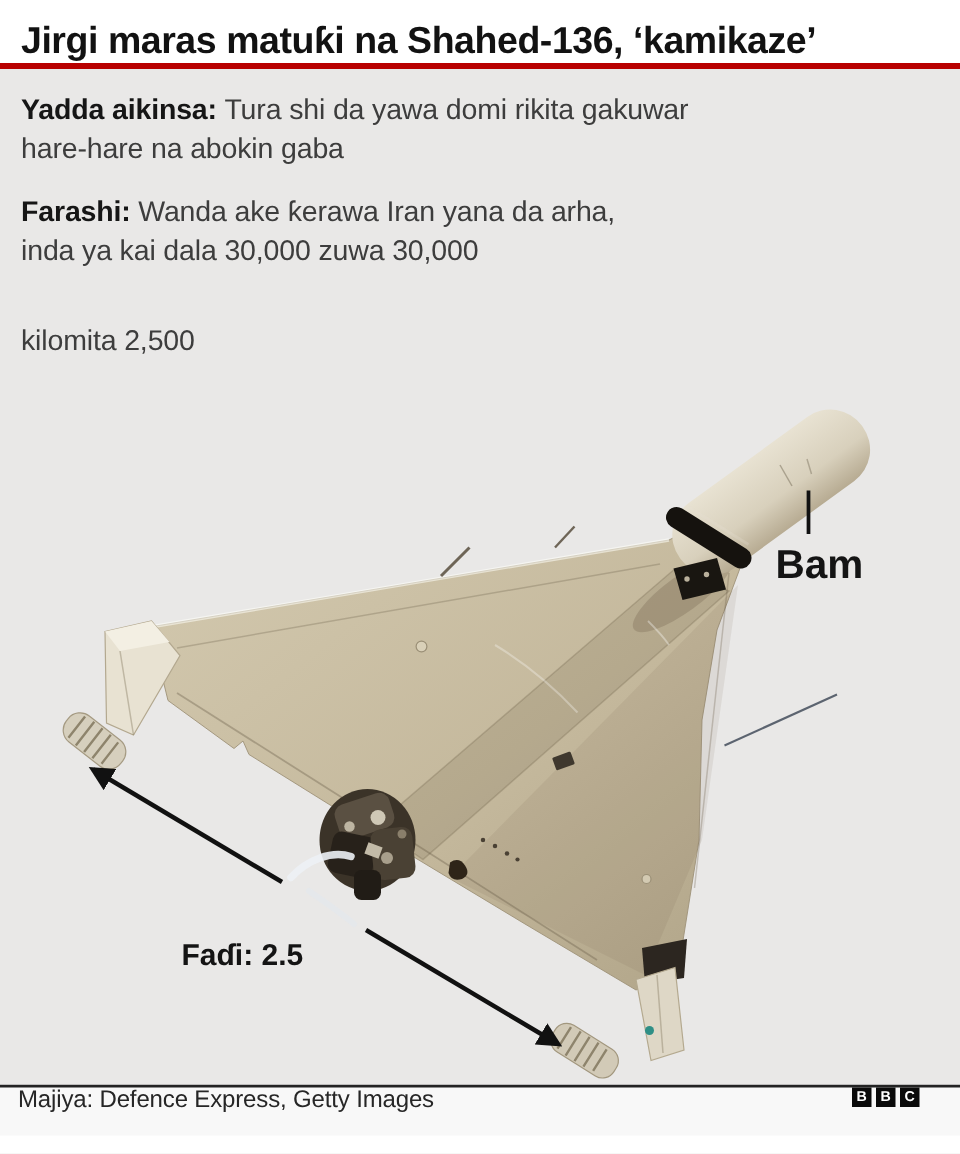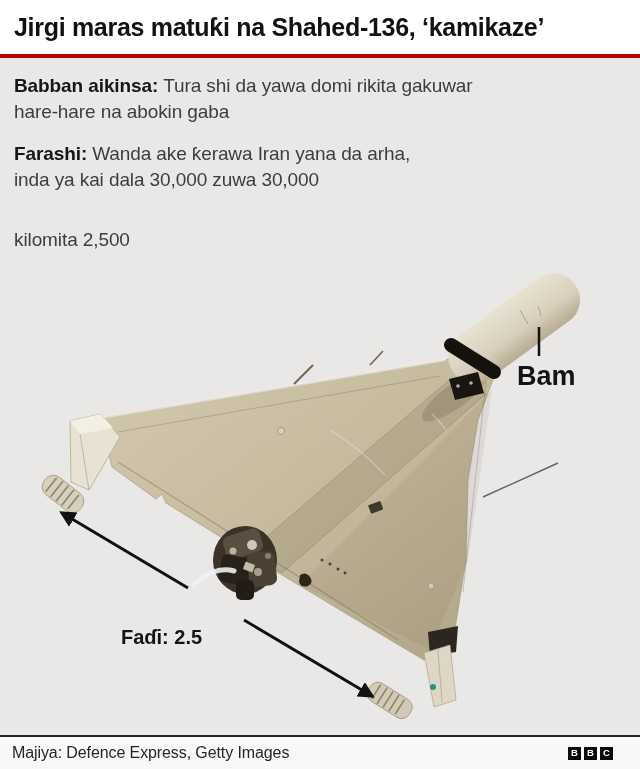--- a/index.html
+++ b/index.html
@@ -9,21 +9,21 @@
     -webkit-font-smoothing:antialiased;
   }
   .canvas{
     position:relative;
     width:640px;height:769px;
     background:#ffffff;
     overflow:hidden;
   }
   
   .titlebar{
-    height:54px;
+    height:42px;
     padding:12px 14px 0 14px;
     box-sizing:border-box;
     background:#ffffff;
   }
   .title{
     margin:0;
     font-size:25px;
     line-height:30px;
     font-weight:700;
     letter-spacing:-0.3px;
@@ -70,21 +70,21 @@
   }
   .anno.bam{left:517px;top:361px;font-size:27px;}
   .anno.fadi{left:121px;top:590px;font-size:20px;margin-top:36px;}
   
   .footer{
     height:34px;
     box-sizing:border-box;
     border-top:2px solid #232323;
     background:#f8f8f8;
     display:flex;
-    align-items:center;
+    align-items:flex-start;
     justify-content:space-between;
     padding:0 27px 0 12px;
   }
   .source{
     font-size:16px;
     color:#262626;
     letter-spacing:-0.1px;
   }
   .bbc{display:flex;gap:3px;}
   .bbc .blk{
@@ -103,21 +103,21 @@
 <div class="canvas">
 
   <div class="titlebar">
     <h1 class="title">Jirgi maras matuƙi na Shahed-136, ‘kamikaze’</h1>
   </div>
   <div class="red-rule"></div>
 
   <div class="content">
 
     <p class="para">
-      <span class="iline"><span class="lbl">Babban aikinsa:</span><span>Tura shi da yawa domi rikita gakuwar</span></span><br>
+      <span class="iline"><span class="lbl">Yadda aikinsa:</span><span>Tura shi da yawa domi rikita gakuwar</span></span><br>
       <span class="iline">hare-hare na abokin gaba</span>
     </p>
 
 
     <p class="para">
       <span class="iline"><span class="lbl">Farashi:</span><span>Wanda ake ƙerawa Iran yana da arha,</span></span><br>
       <span class="iline">inda ya kai dala 30,000 zuwa 30,000</span>
     </p>
 
     <p class="para">

